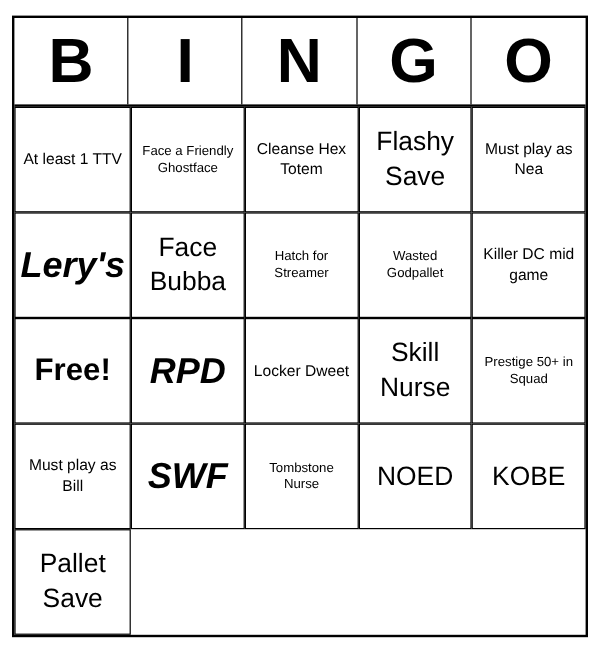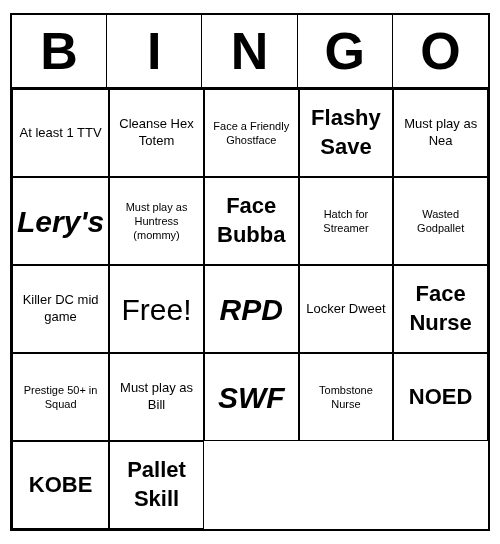--- a/index.html
+++ b/index.html
@@ -40,63 +40,62 @@
       align-items: center;
       justify-content: center;
       text-align: center;
       padding: 4px;
       font-size: 13px;
       line-height: 1.3;
       position: relative;
     }
     .bingo-cell.large-text {
       font-size: 22px;
-      font-weight: bold;
+      font-weight: normal;
     }
     .bingo-cell.xlarge-text {
       font-size: 30px;
       font-weight: bold;
       font-style: italic;
     }
     .bingo-cell.free {
-      font-size: 30px;
-      font-weight: normal;
+      font-size: 26px;
+      font-weight: bold;
     }
     .bingo-cell.small-text {
       font-size: 11px;
     }
   </style>
 </head>
 <body>
 
 <div class="bingo-card">
   <div class="bingo-header">
     <div class="bingo-letter">B</div>
     <div class="bingo-letter">I</div>
     <div class="bingo-letter">N</div>
     <div class="bingo-letter">G</div>
     <div class="bingo-letter">O</div>
   </div>
   <div class="bingo-grid" id="grid">
   <div class="bingo-cell">At least 1 TTV</div>
+      <div class="bingo-cell small-text">Face a Friendly Ghostface</div>
       <div class="bingo-cell">Cleanse Hex Totem</div>
-      <div class="bingo-cell small-text">Face a Friendly Ghostface</div>
       <div class="bingo-cell large-text">Flashy Save</div>
       <div class="bingo-cell">Must play as Nea</div>
       <div class="bingo-cell xlarge-text">Lery's</div>
-      <div class="bingo-cell small-text">Must play as Huntress (mommy)</div>
       <div class="bingo-cell large-text">Face Bubba</div>
       <div class="bingo-cell small-text">Hatch for Streamer</div>
       <div class="bingo-cell small-text">Wasted Godpallet</div>
       <div class="bingo-cell">Killer DC mid game</div>
       <div class="bingo-cell free">Free!</div>
       <div class="bingo-cell xlarge-text">RPD</div>
       <div class="bingo-cell">Locker Dweet</div>
-      <div class="bingo-cell large-text">Face Nurse</div>
+      <div class="bingo-cell large-text">Skill Nurse</div>
       <div class="bingo-cell small-text">Prestige 50+ in Squad</div>
       <div class="bingo-cell">Must play as Bill</div>
       <div class="bingo-cell xlarge-text">SWF</div>
       <div class="bingo-cell small-text">Tombstone Nurse</div>
       <div class="bingo-cell large-text">NOED</div>
       <div class="bingo-cell large-text">KOBE</div>
-      <div class="bingo-cell large-text">Pallet Skill</div>
+      <div class="bingo-cell large-text">Pallet Save</div>
     </div>
 </div>
 
 </body></html>

